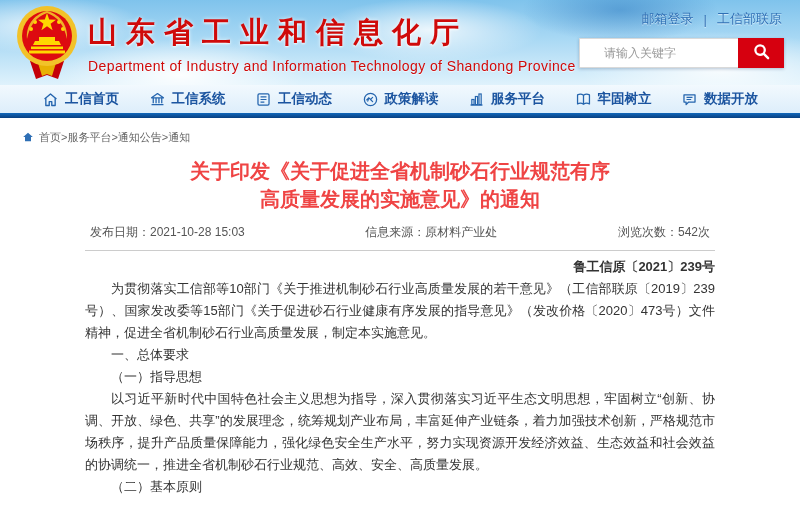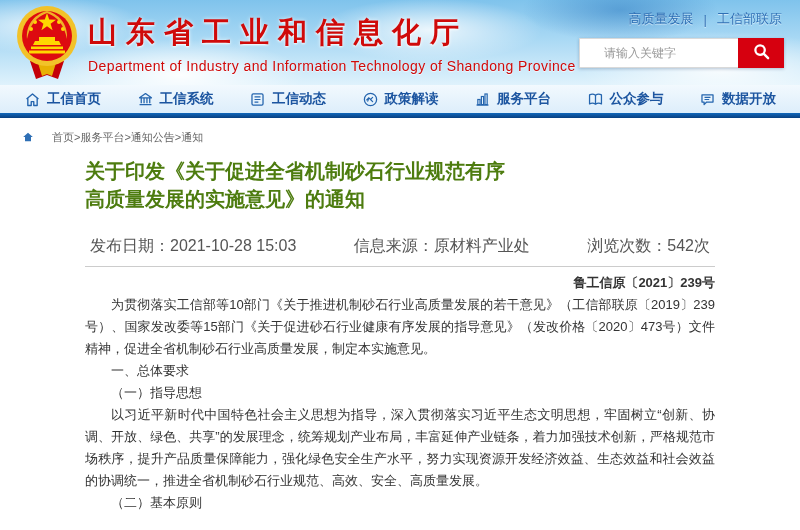--- a/index.html
+++ b/index.html
@@ -31,36 +31,36 @@
   .searchbox { position:absolute; right:16px; top:38px; display:flex; height:30px;
     box-shadow:0 1px 3px rgba(0,40,90,.25); }
   .searchbox input { width:159px; height:30px; border:1px solid #d9d9d9; border-right:none;
     padding:0 24px; font-size:12px; color:#333; outline:none; }
   .searchbox input::placeholder { color:#999; }
   .search-btn { width:46px; height:30px; background:#d6000f; border:none; cursor:pointer;
     display:flex; align-items:center; justify-content:center; }
 
   
   .nav { height:28px; display:flex; align-items:center; justify-content:space-between;
-    padding:0 24px; background:linear-gradient(180deg,#f2f9fe 0%, #ddeefb 100%); }
+    padding:0 42px; background:linear-gradient(180deg,#f2f9fe 0%, #ddeefb 100%); }
   .nav-item { display:flex; align-items:center; gap:6px; cursor:pointer;
     color:#1c55a0; font-size:13.5px; font-weight:600; white-space:nowrap; }
   .nav-item svg { display:block; }
   .nav-bar { height:5px; background:linear-gradient(180deg,#1168bb 0%, #083f80 100%); }
 
   
-  .breadcrumb { display:flex; align-items:center; gap:18px; margin:12px 0 0 22px;
+  .breadcrumb { display:flex; align-items:center; gap:5px; margin:12px 0 0 22px;
     font-size:11px; color:#666; }
 
   
   .article { width:680px; margin:0 auto; padding:0 25px; }
-  .article-title { margin-top:12px; font-size:20px; line-height:28px;
-    font-weight:bold; color:#4d7c0f; }
-  .meta-row { margin-top:23px; display:flex; justify-content:space-between;
-    font-size:16px; color:#555; padding:0 5px; }
+  .article-title { margin-top:12px; text-align:center; font-size:20px; line-height:28px;
+    font-weight:bold; color:#ef4444; }
+  .meta-row { margin-top:11px; display:flex; justify-content:space-between;
+    font-size:12px; color:#555; padding:0 5px; }
   .meta-item { white-space:nowrap; }
   .font-sizer span.sz { cursor:pointer; color:#333; padding:0 1px; }
   .divider { border-bottom:1px solid #ccc; margin-top:9px; }
   .body-text { margin-top:5px; font-size:13px; line-height:22px; color:#333;
     text-align:justify; }
   .doc-number { text-align:right; font-weight:600; }
   .indent { text-indent:2em; }
 </style>
 </head>
 <body>
@@ -83,21 +83,21 @@
         <rect x="15" y="41.5" width="32" height="2.6" fill="#ffd700"></rect>
         <rect x="13" y="45.5" width="36" height="3" fill="#ffd700"></rect>
         <path d="M31 6 C16 10 10 22 11 34 C14 20 20 12 31 8 C42 12 48 20 51 34 C52 22 46 10 31 6 Z" fill="#f2c229" opacity=".9"></path>
       </svg>
     </div>
     <div class="titles">
       <div class="site-title">山东省工业和信息化厅</div>
       <div class="site-subtitle">Department of Industry and Information Technology of Shandong Province</div>
     </div>
     <div class="top-links">
-      <span>高质量发展</span>
+      <span>邮箱登录</span>
       <span>|</span>
       <span>工信部联原</span>
     </div>
     <div class="searchbox">
       <input type="text" placeholder="请输入关键字" style="">
       <button class="search-btn">
         <span>
           <svg width="17" height="17" viewBox="0 0 18 18">
             <circle cx="7.5" cy="7.5" r="5" fill="none" stroke="#fff" stroke-width="2.4"></circle>
             <line x1="11.5" y1="11.5" x2="16" y2="16" stroke="#fff" stroke-width="2.6" stroke-linecap="round"></line>
@@ -152,21 +152,21 @@
           </svg>
       </span>
       <span>服务平台</span>
     </div>
     <div class="nav-item">
       <span>
         <svg width="17" height="17" viewBox="0 0 20 20">
             <path d="M10 5 C8 3.6 5 3.6 3 4.6 V15.2 C5 14.2 8 14.2 10 15.6 C12 14.2 15 14.2 17 15.2 V4.6 C15 3.6 12 3.6 10 5 Z M10 5 V15.6" fill="none" stroke="#2565ae" stroke-width="1.5" stroke-linejoin="round"></path>
           </svg>
       </span>
-      <span>公众参与</span>
+      <span>牢固树立</span>
     </div>
     <div class="nav-item">
       <span>
         <svg width="17" height="17" viewBox="0 0 20 20">
             <path d="M3.5 4.5 H16.5 V13 H9 L6 16 V13 H3.5 Z" fill="none" stroke="#2565ae" stroke-width="1.5" stroke-linejoin="round"></path>
             <path d="M6.5 7.5 H13.5 M6.5 10 H12" stroke="#2565ae" stroke-width="1.3"></path>
           </svg>
       </span>
       <span>数据开放</span>
     </div>

